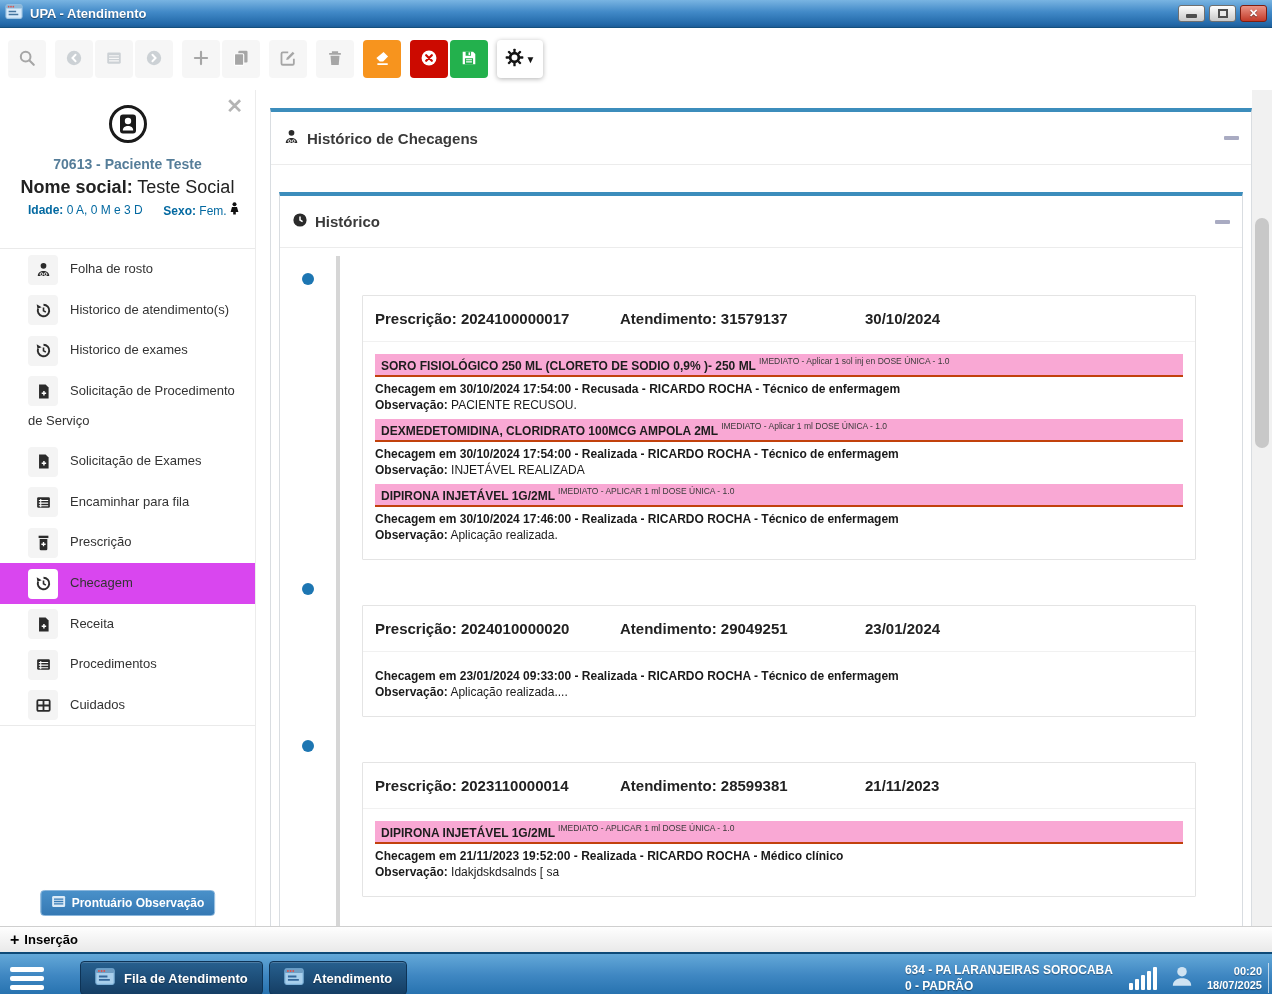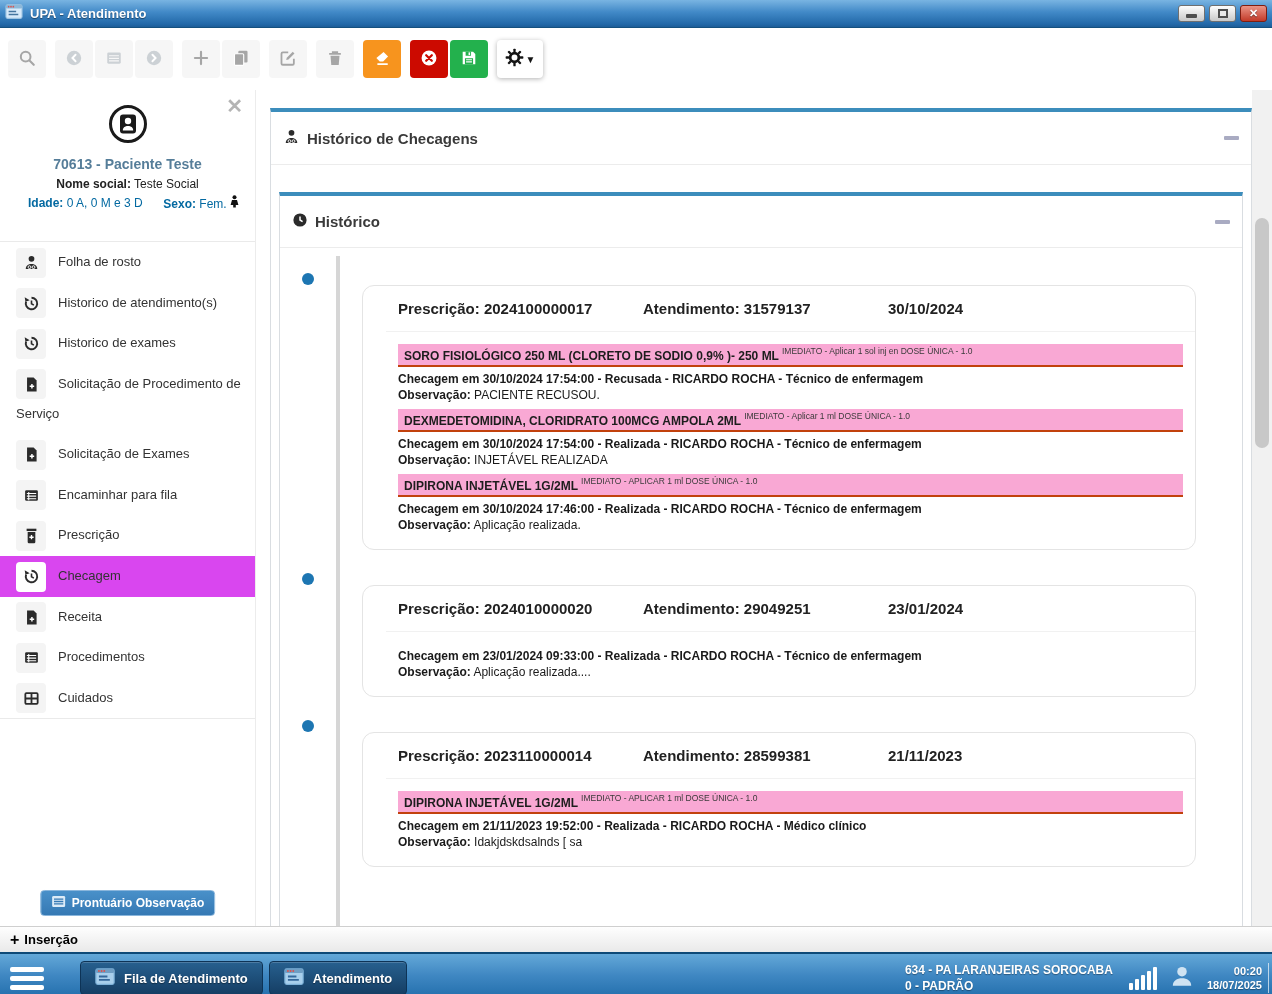--- a/index.html
+++ b/index.html
@@ -35,26 +35,26 @@
   
   .content { position:relative; height:836px; background:#fff; overflow:hidden; }
 
   
   .sidebar { position:absolute; left:0; top:0; width:256px; height:836px;
     background:#fff; border-right:1px solid #ececec; }
   .sb-close { position:absolute; top:6px; right:12px; color:#b4b4b4; font-size:20px;
     font-weight:bold; line-height:20px; cursor:pointer; }
   .patient { text-align:center; padding-top:14px; }
   .p-name { font-size:14px; font-weight:bold; color:#557d99; margin-top:8px; }
-  .p-line { font-size:12px; margin-top:5px; color:#222; }
+  .p-line { font-size:18px; margin-top:5px; color:#222; }
   .p-row  { display:flex; justify-content:space-between; padding:0 16px 0 28px;
             margin-top:4px; font-size:12px; color:#0369a1; align-items:center; }
   .b { font-weight:bold; }
   .sb-menu { margin-top:30px; border-top:1px solid #eaeaea; border-bottom:1px solid #eaeaea; }
-  .sb-item { display:block; padding:5px 10px 5px 16px; line-height:30px; font-size:13px;
+  .sb-item { display:block; padding:5px 10px 5px 28px; line-height:30px; font-size:13px;
     color:#333; cursor:pointer; }
   .sb-item .ibox { display:inline-flex; width:30px; height:30px; border-radius:4px;
     background:#f4f4f4; align-items:center; justify-content:center; vertical-align:middle;
     margin-right:12px; color:#2b2b2b; }
   .sb-item.sel { background:#d946ef; }
   .sb-item.sel .ibox { background:#fff; }
   .pront-btn { position:absolute; bottom:10px; left:50%; transform:translateX(-50%);
     background:linear-gradient(#4990c9,#3579b4); border:1px solid #8ab6dc; border-radius:4px;
     color:#fff; font-size:12px; font-weight:bold; padding:4px 10px; display:flex;
     align-items:center; gap:6px; cursor:pointer; white-space:nowrap; }
@@ -69,21 +69,21 @@
   .p-head-sep { border-bottom:1px solid #ececec; }
   .minus { width:15px; height:4px; background:#a9abc2; border-radius:1px; cursor:pointer; }
   .panel-inner { margin:27px 8px 0 8px; height:800px; }
 
   
   .timeline { position:relative; padding-top:2px; height:620px; }
   .t-line { position:absolute; left:56px; top:8px; bottom:-100px; width:4px; background:#d6d6d6; }
   .t-entry { position:relative; padding:23px 46px 0 82px; }
   .t-dot { position:absolute; left:22px; top:23px; width:12px; height:12px;
     border-radius:50%; background:#1d76b2; }
-  .t-card { margin-top:12px; border:1px solid #e4e4e4; border-radius:12px; background:#fff;padding-left:23px; }
+  .t-card { margin-top:22px; border:1px solid #e4e4e4; border-radius:1px; background:#fff; }
   .card-head { padding:14px 12px; font-size:15px; font-weight:bold; color:#222;
     border-bottom:1px solid #f1f1f1; display:flex; }
   .ch-col { width:245px; } .ch-col2 { width:245px; }
   .card-body { padding:12px 12px 10px 12px; }
   .med-bar { background:#f9a8d4; border-bottom:2px solid #c2410c; padding:2px 6px 1px 6px; }
   .med-name { font-size:12px; font-weight:bold; color:#1d1d1d; }
   .med-sup { font-size:8.5px; color:#3a3a3a; vertical-align:6px; margin-left:3px; }
   .med-check { font-size:12px; font-weight:bold; color:#1a1a1a; margin:5px 0 2px 0; }
   .med-obs { font-size:12px; color:#1a1a1a; margin-bottom:7px; }
 

